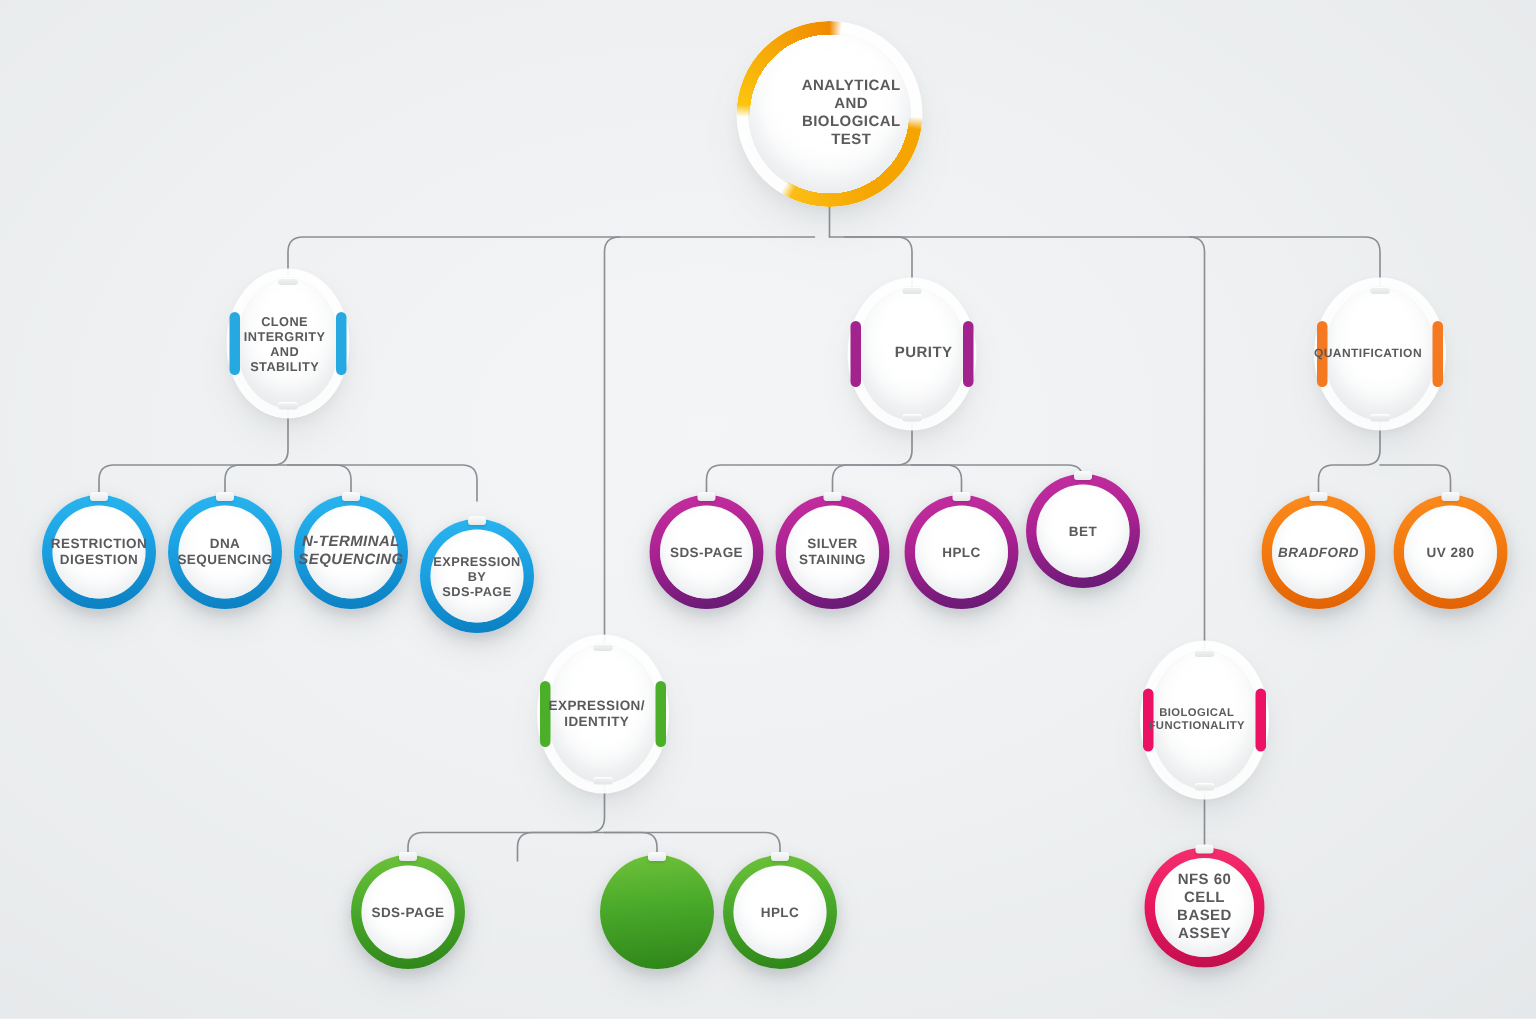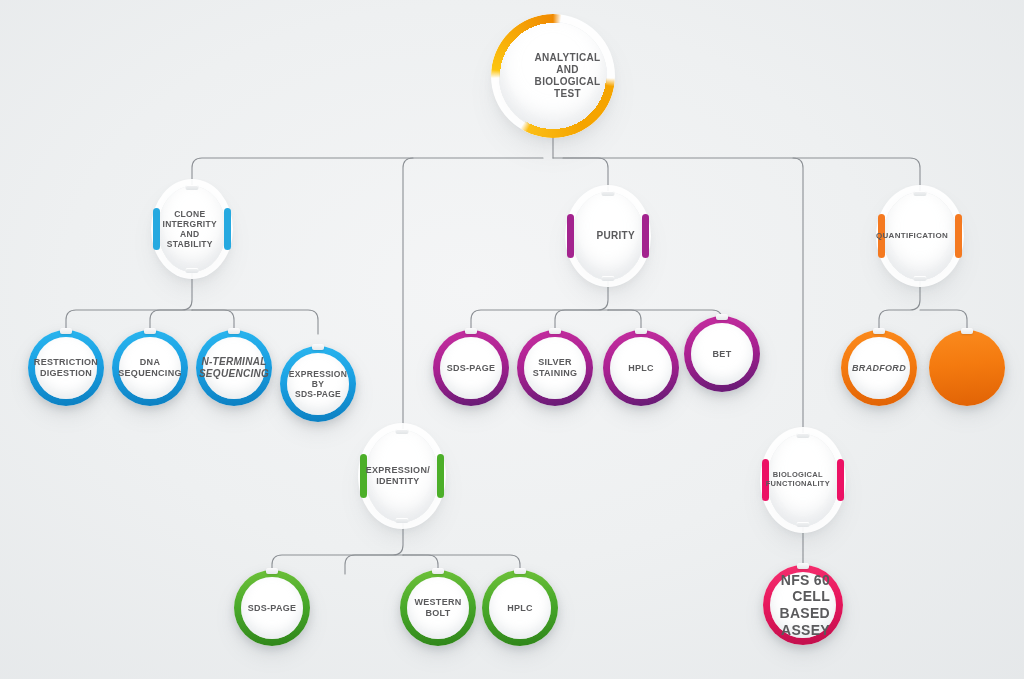--- a/index.html
+++ b/index.html
@@ -338,59 +338,58 @@
     <div class="inner">
       <div class="lbl">
         <div>BRADFORD</div>
       </div>
     </div>
   </div>
 
   <div class="node leaf" style="left:929px; top:330px; width:76px; height:76px;">
     <div class="ring" style="background:linear-gradient(175deg,#fb8b1e 0%,#f47a0f 45%,#e06205 100%);"></div>
     <div class="tab-top"></div>
+    <div class="inner">
+      <div class="lbl">
+        <div>UV 280</div>
+      </div>
+    </div>
   </div>
 
   <div class="node leaf" style="left:234px; top:570px; width:76px; height:76px;">
     <div class="ring" style="background:linear-gradient(175deg,#6fc23a 0%,#49a92a 45%,#2e8419 100%);"></div>
     <div class="tab-top"></div>
     <div class="inner">
       <div class="lbl">
         <div>SDS-PAGE</div>
       </div>
     </div>
   </div>
 
 
   <div class="node leaf" style="left:400px; top:570px; width:76px; height:76px;">
     <div class="ring" style="background:linear-gradient(175deg,#6fc23a 0%,#49a92a 45%,#2e8419 100%);"></div>
     <div class="tab-top"></div>
-    <div class="inner">
-      <div class="lbl">
-        <div>WESTERN</div>
-        <div>BOLT</div>
-      </div>
-    </div>
   </div>
 
   <div class="node leaf" style="left:482px; top:570px; width:76px; height:76px;">
     <div class="ring" style="background:linear-gradient(175deg,#6fc23a 0%,#49a92a 45%,#2e8419 100%);"></div>
     <div class="tab-top"></div>
     <div class="inner">
       <div class="lbl">
         <div>HPLC</div>
       </div>
     </div>
   </div>
 
   <div class="node leaf" style="left:763px; top:565px; width:80px; height:80px;">
     <div class="ring" style="background:linear-gradient(175deg,#f5306f 0%,#e8175d 45%,#c00f4c 100%);"></div>
     <div class="tab-top"></div>
     <div class="inner">
-      <div class="lbl" style="font-size:14px;text-align:right;">
+      <div class="lbl" style="font-size:10px;">
         <div>NFS 60 CELL</div>
         <div>BASED</div>
         <div>ASSEY</div>
       </div>
     </div>
   </div>
 
 </div>
 
 </body></html>

